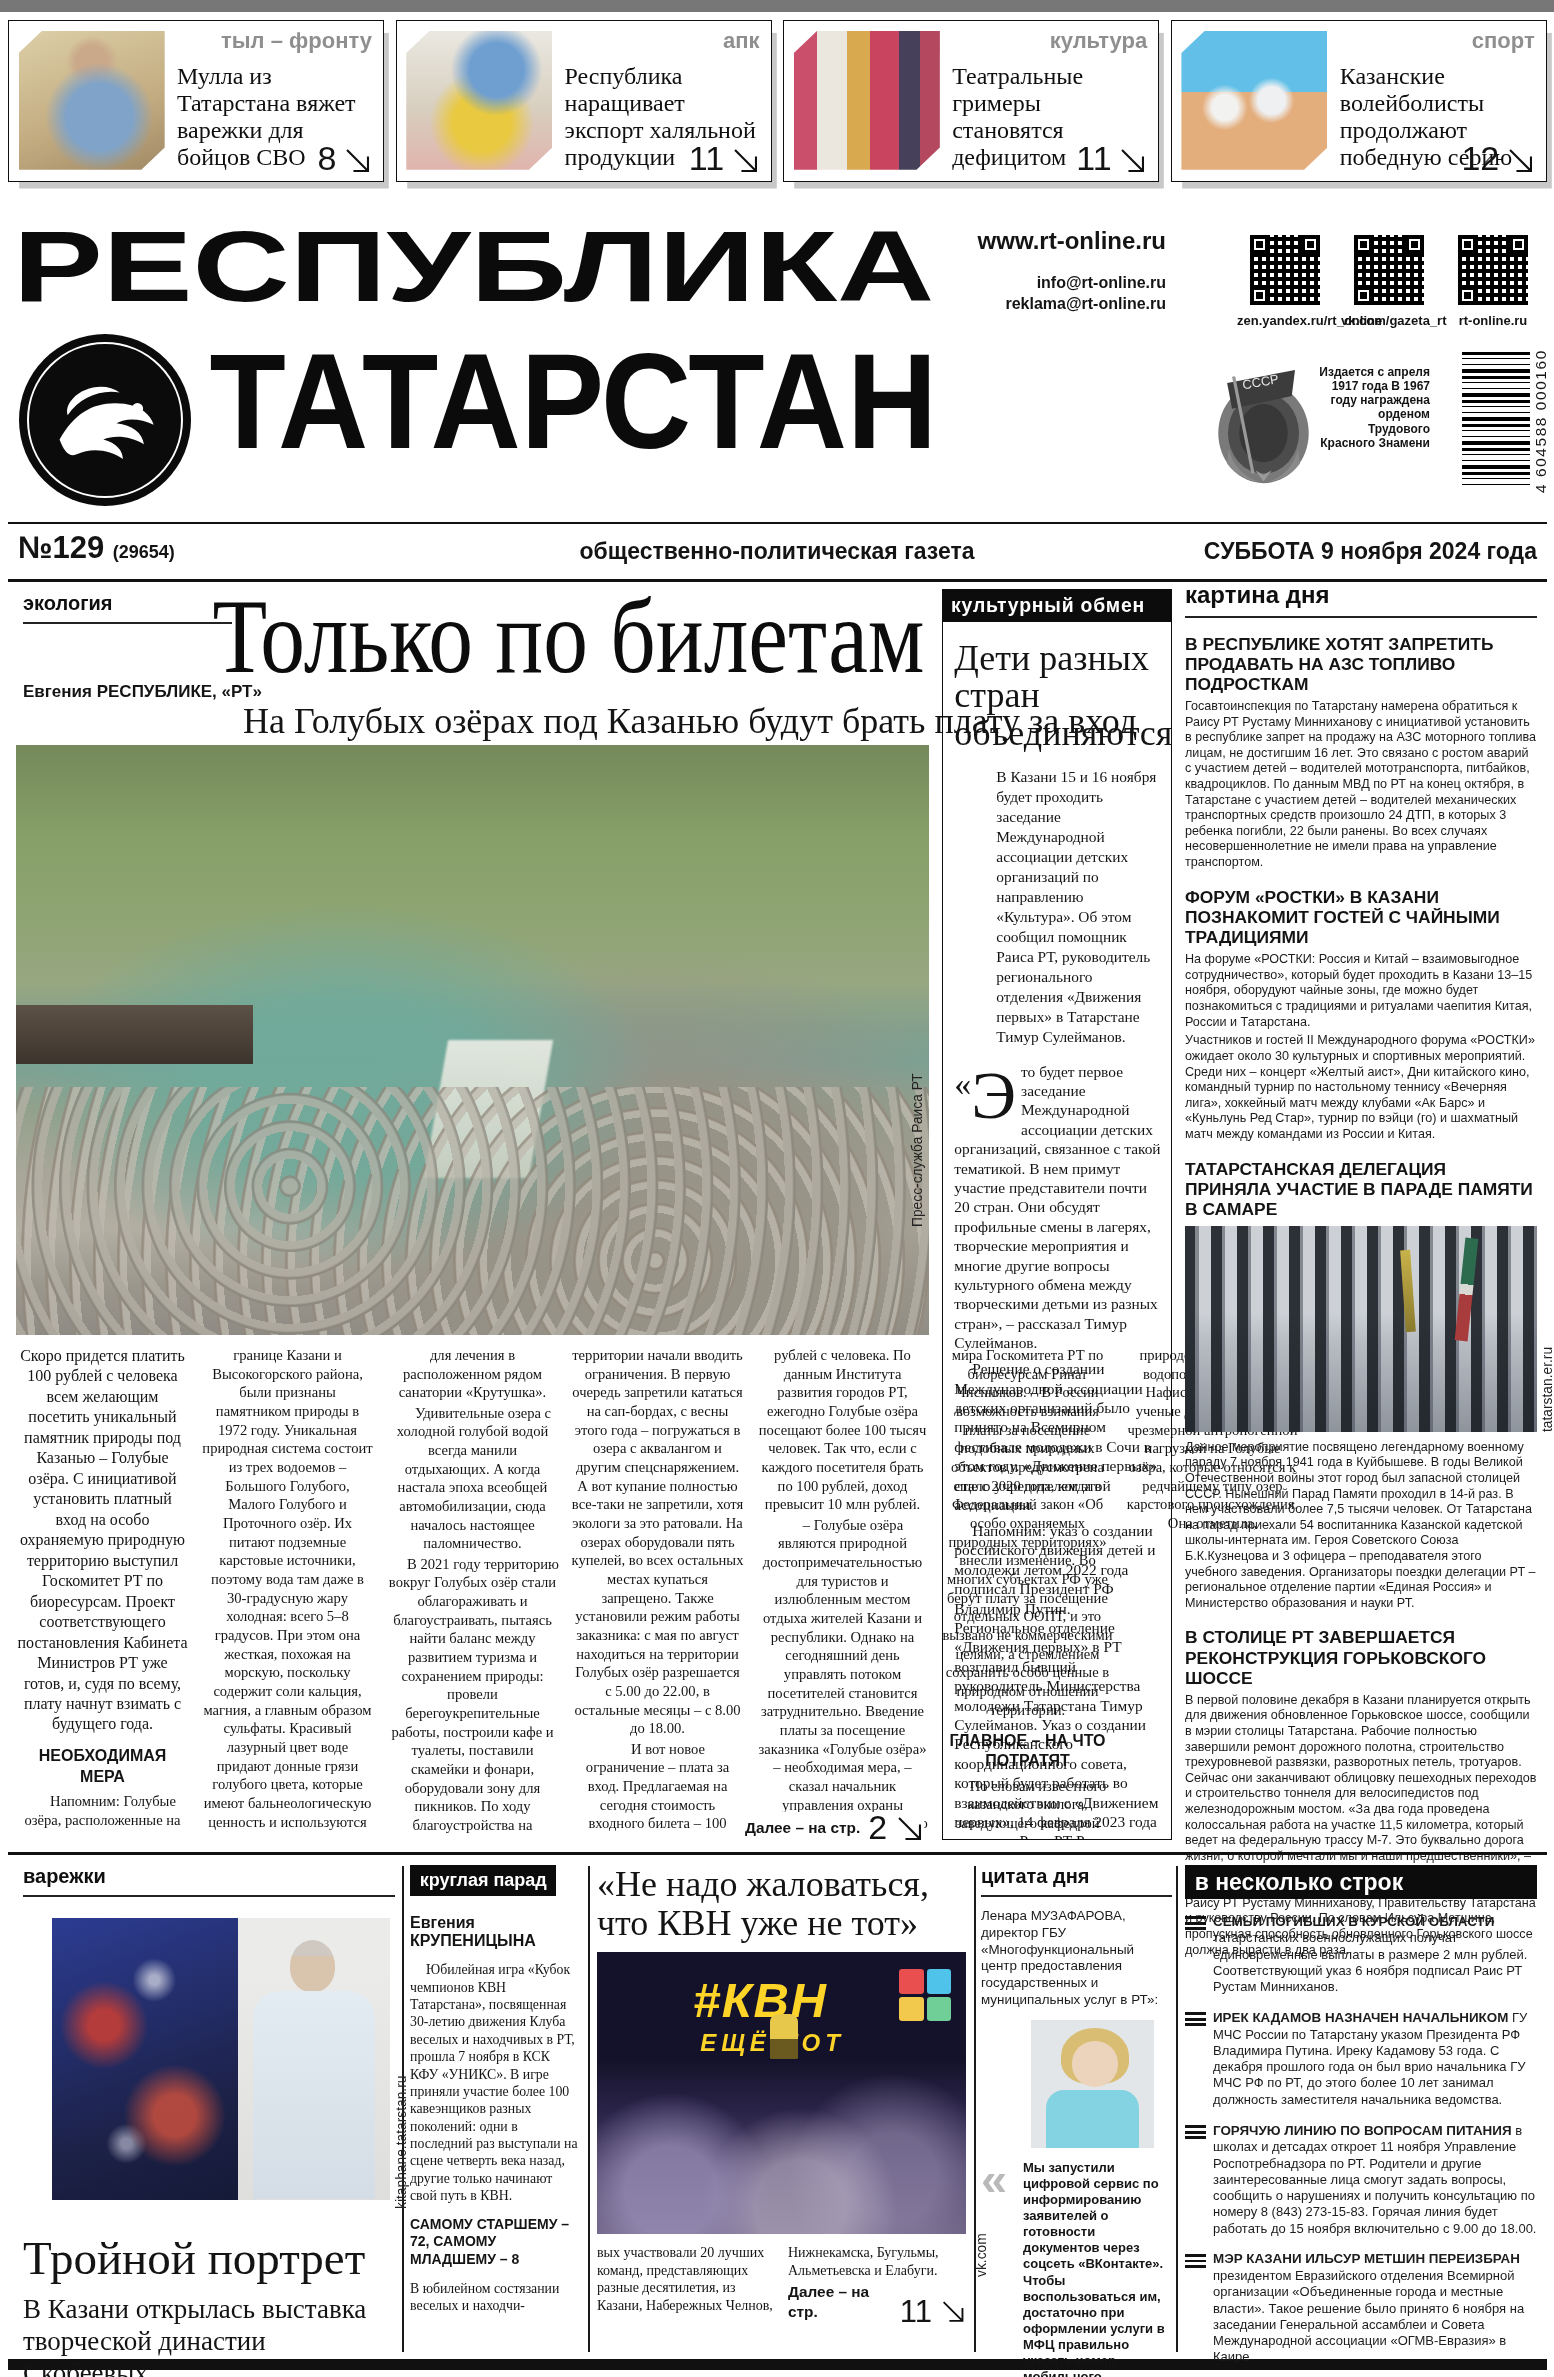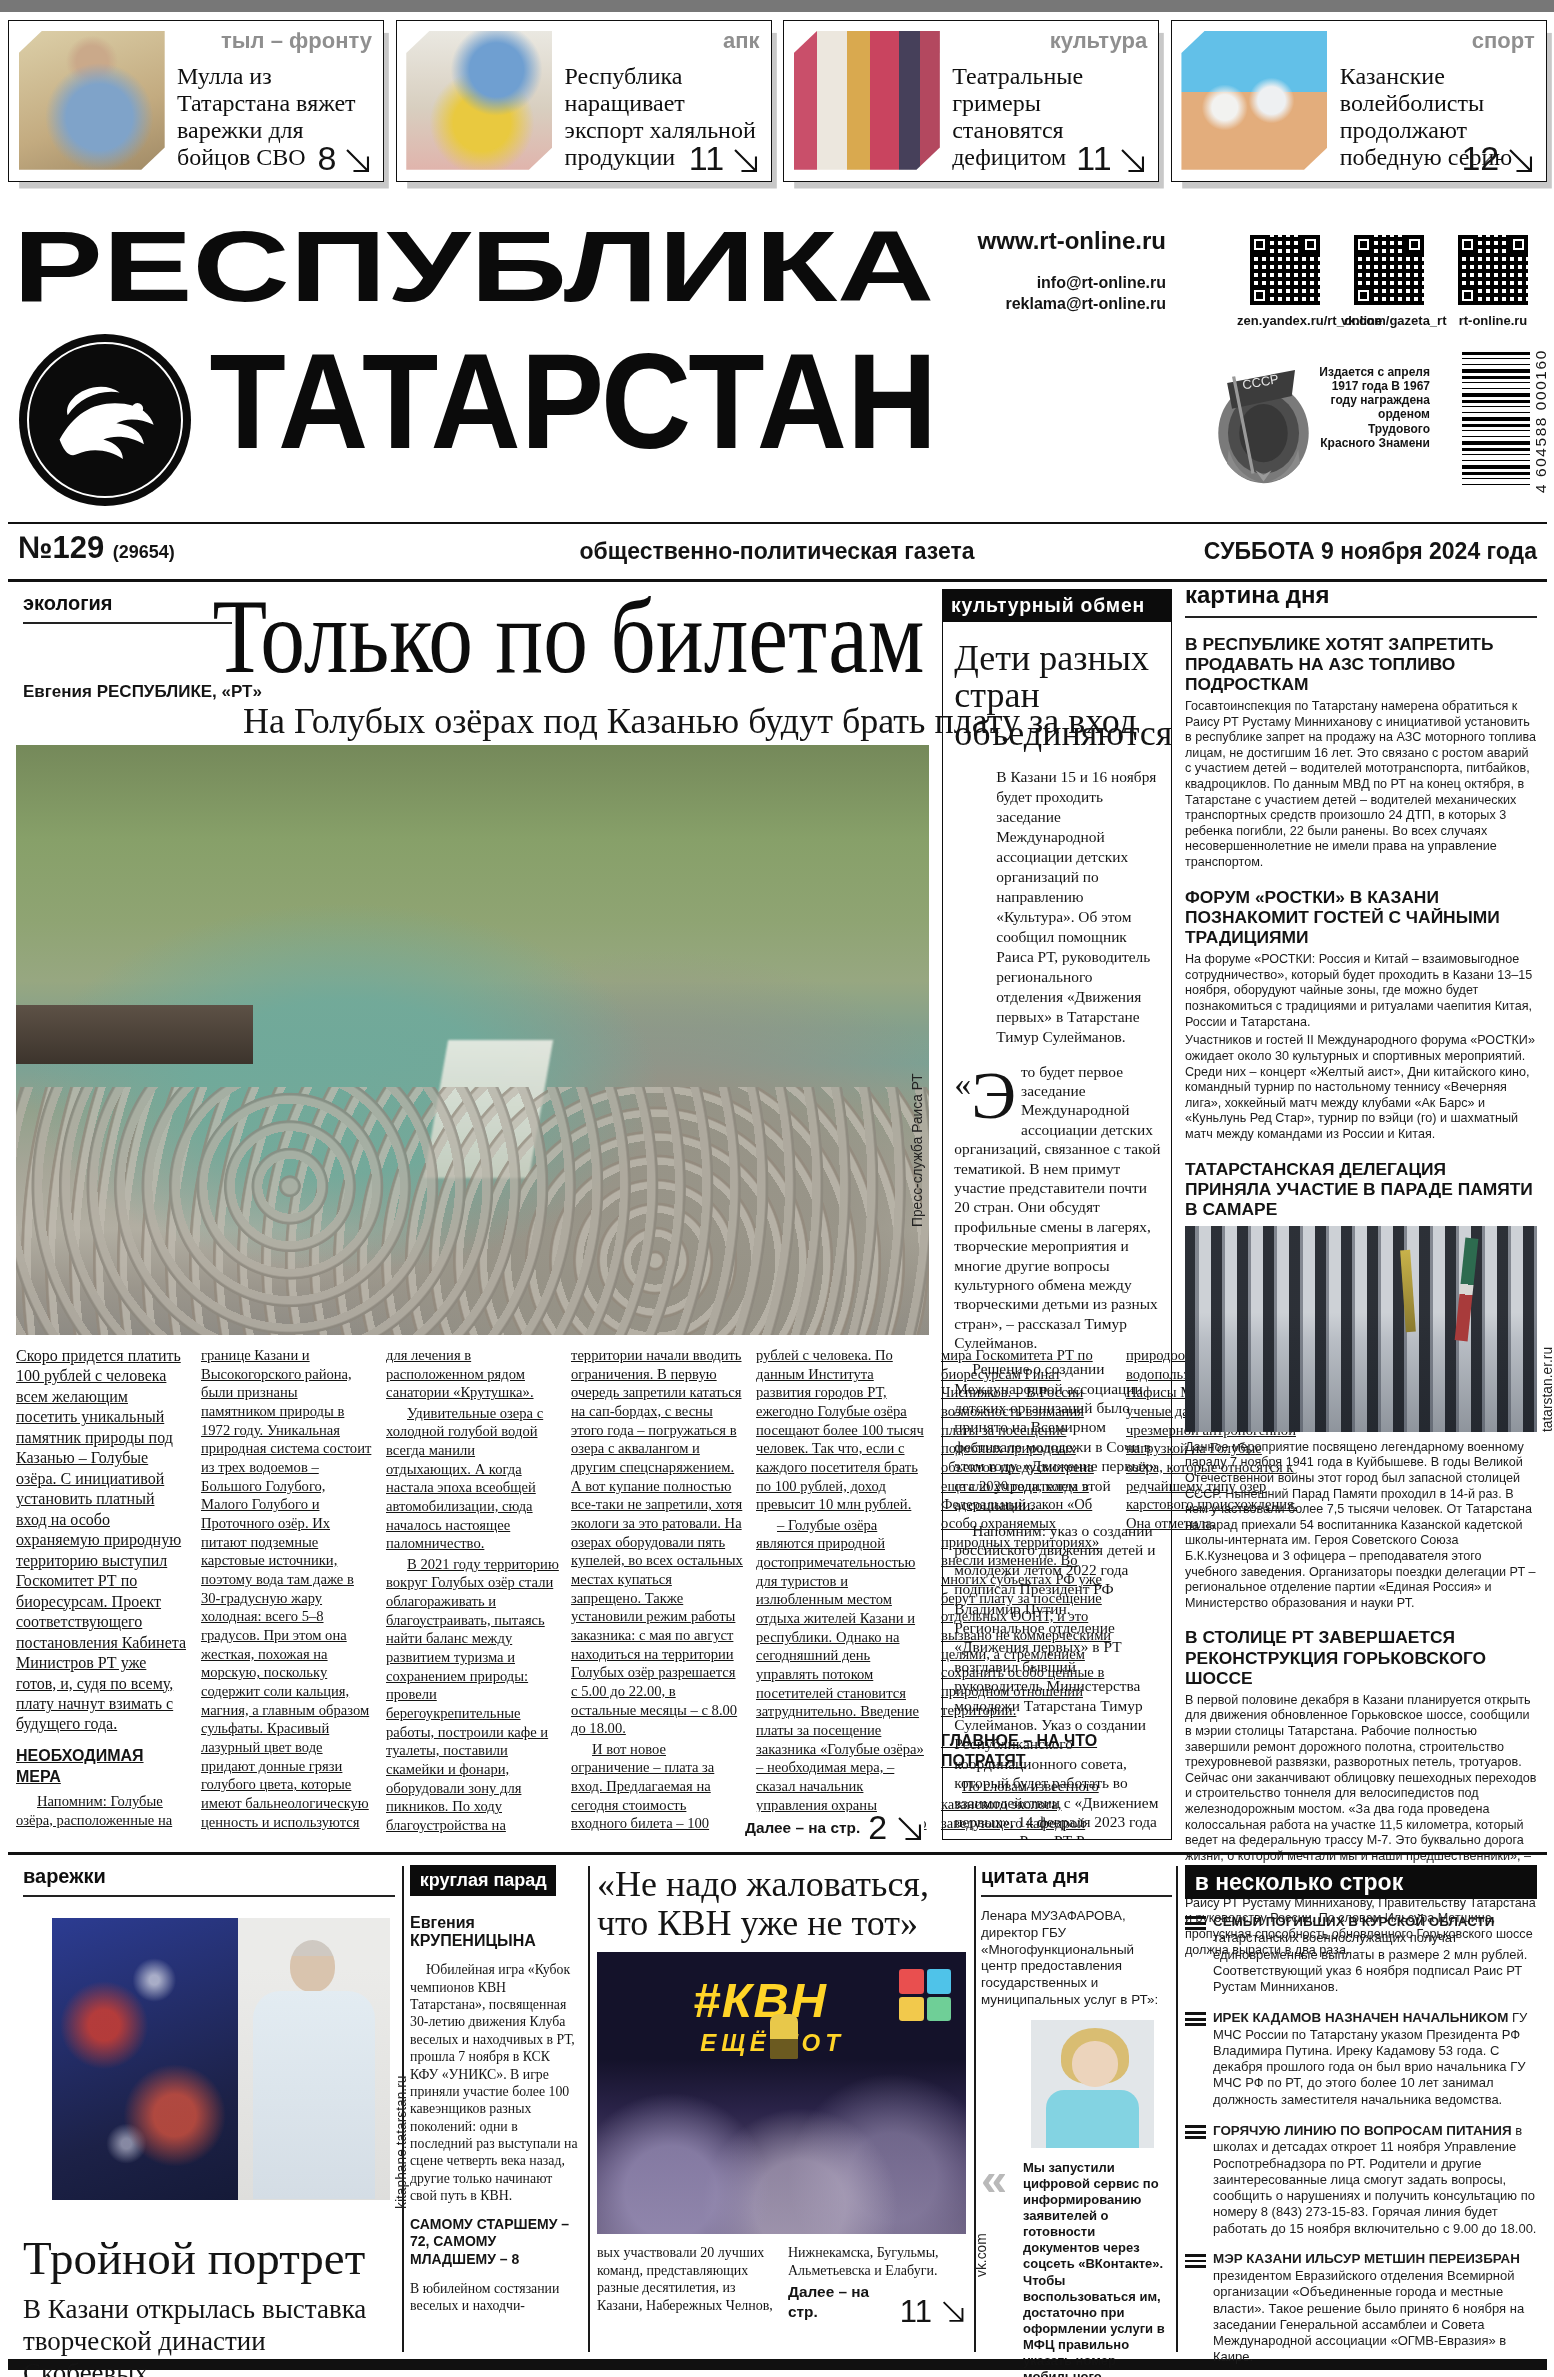--- a/index.html
+++ b/index.html
@@ -92,21 +92,21 @@
                  repeating-radial-gradient(circle at 70% 70%,#c0bbb0 0 6.5px,#93897c 8px 9.7px,rgba(0,0,0,0) 10.5px 24px);
       opacity:.75;}
   .falls{position:absolute;left:46%;top:50%;width:105px;height:138px;transform:skewX(-10deg);
       background:linear-gradient(180deg,#eceee6,#ccd2c4);filter:blur(0.8px);opacity:.9;}
   .board{position:absolute;left:0;top:44%;width:26%;height:10%;
       background:linear-gradient(180deg,#5d5146,#3c342c);}
   .vcredit{writing-mode:vertical-rl;transform:rotate(180deg);
            font-family:"Liberation Sans",sans-serif;font-size:13.8px;color:#222;}
   .main-photo-credit{position:absolute;left:910px;top:1004px;height:211px;}
   .art-body{position:absolute;left:16px;top:1334px;width:913px;height:500px;
-            column-count:5;column-gap:12px;font-size:14.6px;line-height:1.28;text-align:left;text-decoration:underline;}
+            column-count:5;column-gap:12px;font-size:14.6px;line-height:1.28;text-align:center;}
   .art-body p{margin:0 0 1.6px 0;text-indent:21px;}
   .art-body p.lead{font-size:16px;text-indent:0;margin-bottom:8px;}
   .art-body h4{font-family:"Liberation Sans",sans-serif;font-size:16px;margin:11.3px 0 4.9px 0;}
   .cont{display:flex;align-items:flex-end;gap:8px;justify-content:flex-end;}
   .cont-label{font-family:"Liberation Sans",sans-serif;font-weight:bold;font-size:15.4px;padding-bottom:4.9px;}
   .cont-page{font-family:"Liberation Sans",sans-serif;font-size:34px;line-height:.9;}
   .art-cont{position:absolute;right:4.9px;bottom:3.2px;background:#fff;padding-left:8px;}
 
   
   .cult-box{position:absolute;left:942px;top:577px;width:228px;height:1249px;

